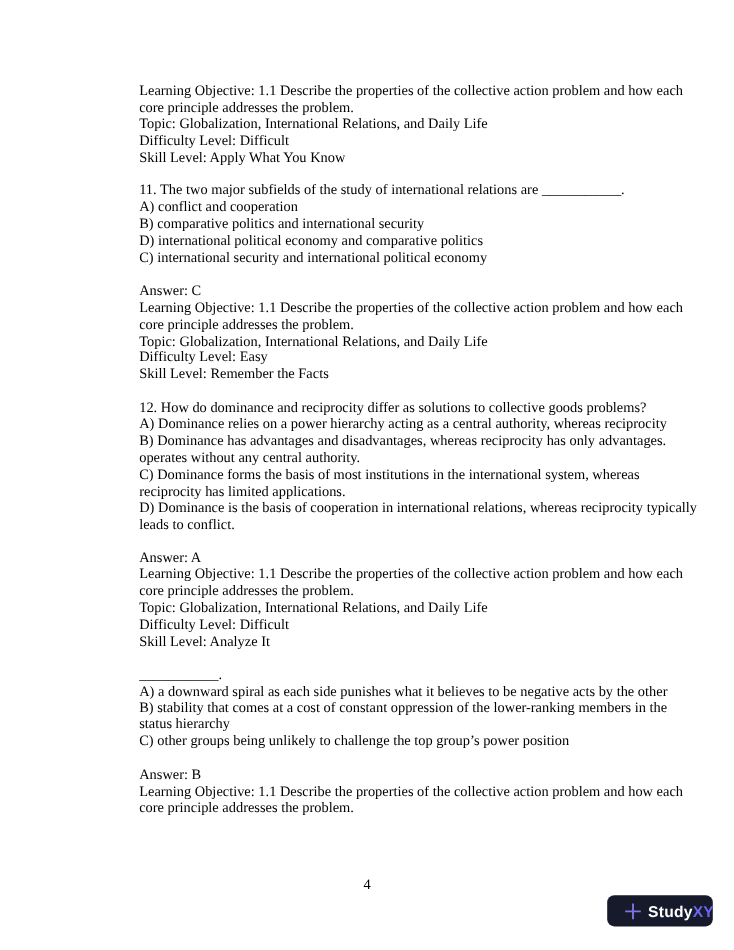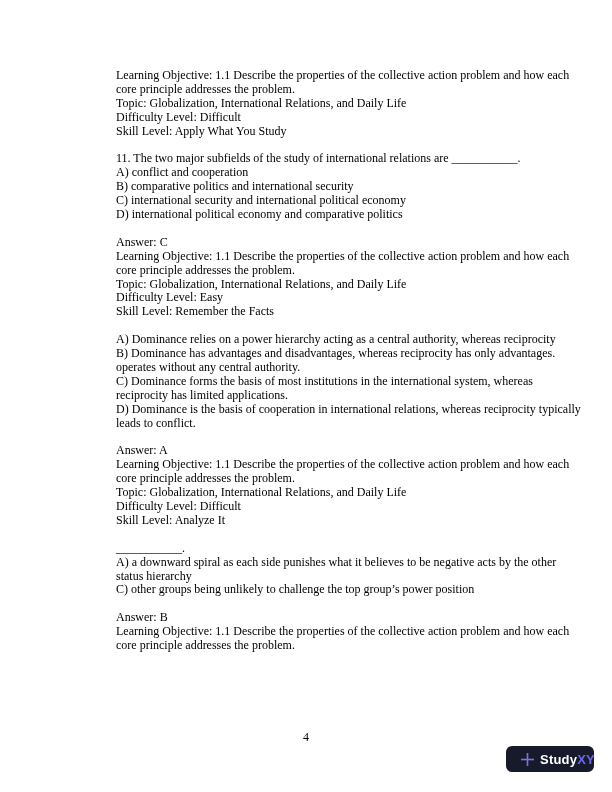--- a/index.html
+++ b/index.html
@@ -74,57 +74,59 @@
 <body>
 
 <div class="page">
 
   <div class="content" id="doc-content">
       <div class="block">
         <div class="line">Learning Objective: 1.1 Describe the properties of the collective action problem and how each</div>
         <div class="line">core principle addresses the problem.</div>
         <div class="line">Topic: Globalization, International Relations, and Daily Life</div>
         <div class="line">Difficulty Level: Difficult</div>
-        <div class="line">Skill Level: Apply What You Study</div>
+        <div class="line">Skill Level: Apply What You Know</div>
       </div>
       <div class="block">
         <div class="line">11. The two major subfields of the study of international relations are ___________.</div>
         <div class="line">A) conflict and cooperation</div>
         <div class="line">B) comparative politics and international security</div>
+        <div class="line">D) international political economy and comparative politics</div>
         <div class="line">C) international security and international political economy</div>
-        <div class="line">D) international political economy and comparative politics</div>
       </div>
       <div class="block">
         <div class="line">Answer: C</div>
         <div class="line">Learning Objective: 1.1 Describe the properties of the collective action problem and how each</div>
         <div class="line">core principle addresses the problem.</div>
         <div class="line">Topic: Globalization, International Relations, and Daily Life</div>
         <div class="line">Difficulty Level: Easy</div>
         <div class="line">Skill Level: Remember the Facts</div>
       </div>
       <div class="block">
+        <div class="line">12. How do dominance and reciprocity differ as solutions to collective goods problems?</div>
         <div class="line">A) Dominance relies on a power hierarchy acting as a central authority, whereas reciprocity</div>
         <div class="line">B) Dominance has advantages and disadvantages, whereas reciprocity has only advantages.</div>
         <div class="line">operates without any central authority.</div>
         <div class="line">C) Dominance forms the basis of most institutions in the international system, whereas</div>
         <div class="line">reciprocity has limited applications.</div>
         <div class="line">D) Dominance is the basis of cooperation in international relations, whereas reciprocity typically</div>
         <div class="line">leads to conflict.</div>
       </div>
       <div class="block">
         <div class="line">Answer: A</div>
         <div class="line">Learning Objective: 1.1 Describe the properties of the collective action problem and how each</div>
         <div class="line">core principle addresses the problem.</div>
         <div class="line">Topic: Globalization, International Relations, and Daily Life</div>
         <div class="line">Difficulty Level: Difficult</div>
         <div class="line">Skill Level: Analyze It</div>
       </div>
       <div class="block">
         <div class="line">___________.</div>
         <div class="line">A) a downward spiral as each side punishes what it believes to be negative acts by the other</div>
+        <div class="line">B) stability that comes at a cost of constant oppression of the lower-ranking members in the</div>
         <div class="line">status hierarchy</div>
         <div class="line">C) other groups being unlikely to challenge the top group’s power position</div>
       </div>
       <div class="block">
         <div class="line">Answer: B</div>
         <div class="line">Learning Objective: 1.1 Describe the properties of the collective action problem and how each</div>
         <div class="line">core principle addresses the problem.</div>
       </div>
     </div>
 

